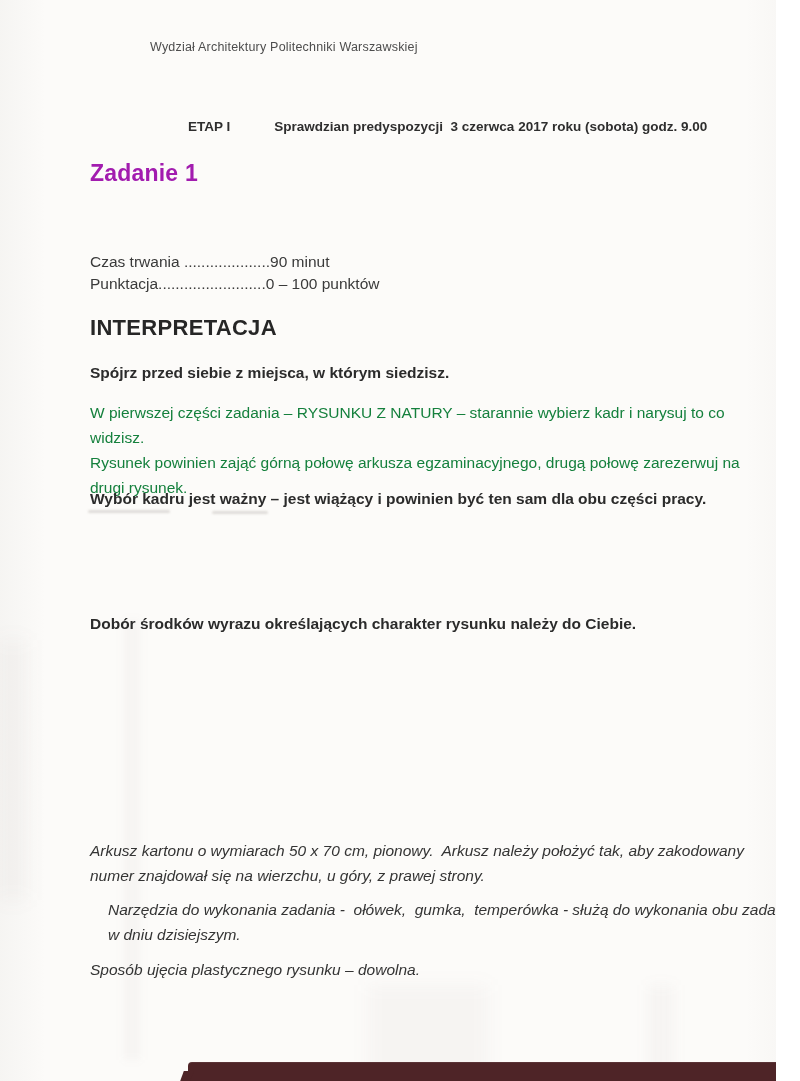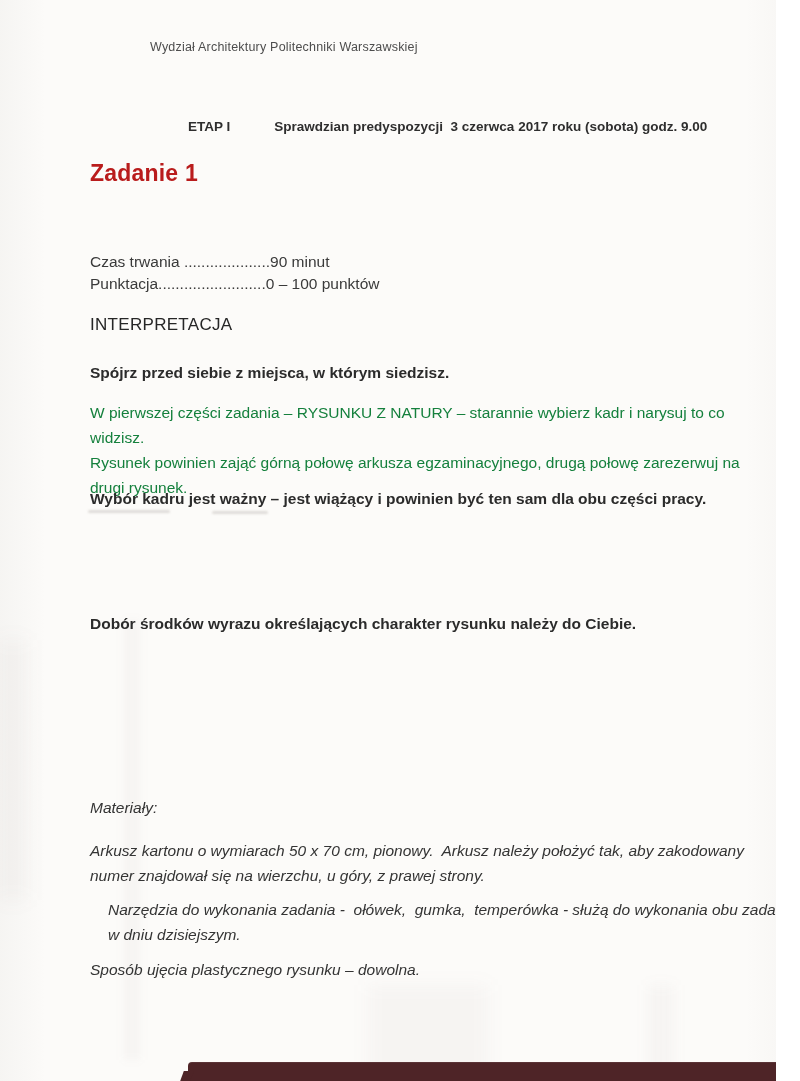--- a/index.html
+++ b/index.html
@@ -52,36 +52,36 @@
     font-size: 13.5px;
     font-weight: 600;
     color: #2e2e2e;
   }
   .stage-label { display: inline-block; margin-right: 44px; padding-left: 25px; }
 
   .task-title {
     left: 90px; top: 160px;
     font-size: 23px;
     font-weight: 700;
-    color: #b91c1c;
+    color: #a21caf;
     letter-spacing: 0.2px;
   }
   .meta-line {
     left: 90px;
     font-size: 15.5px;
     color: #3a3a3a;
     margin-top: 48px;
   }
   .meta-duration { top: 205px; }
   .meta-points   { top: 227px; }
 
   .section-title {
     left: 90px; top: 315px;
-    font-size: 17px;
-    font-weight: 400;
+    font-size: 22px;
+    font-weight: 700;
     color: #262626;
     letter-spacing: 0.3px;
   }
   .body-text {
     left: 90px;
     width: 690px;
     font-size: 15.5px;
     line-height: 25px;
     color: #15803d;
   }
@@ -162,21 +162,20 @@
 drugi rysunek.</div>
 
   <div class="txt body-text bold-note frame-note">Wybór kadru jest ważny – jest wiążący i powinien być ten sam dla obu części pracy.</div>
 
   <div class="underline-artifact ul-a"></div>
   <div class="underline-artifact ul-b"></div>
 
 
   <div class="txt body-text bold-note means-note">Dobór środków wyrazu określających charakter rysunku należy do Ciebie.</div>
 
-  <div class="txt body-text italic-text materials-heading">Materiały:</div>
 
   <div class="txt body-text italic-text materials-sheet">Arkusz kartonu o wymiarach 50 x 70 cm, pionowy.  Arkusz należy położyć tak, aby zakodowany
 numer znajdował się na wierzchu, u góry, z prawej strony.</div>
 
   <div class="txt body-text italic-text materials-tools">Narzędzia do wykonania zadania -  ołówek,  gumka,  temperówka - służą do wykonania obu zadań
 w dniu dzisiejszym.</div>
 
   <div class="txt body-text italic-text materials-style">Sposób ujęcia plastycznego rysunku – dowolna.</div>
 
   <div class="bottom-scan-bar"></div>

